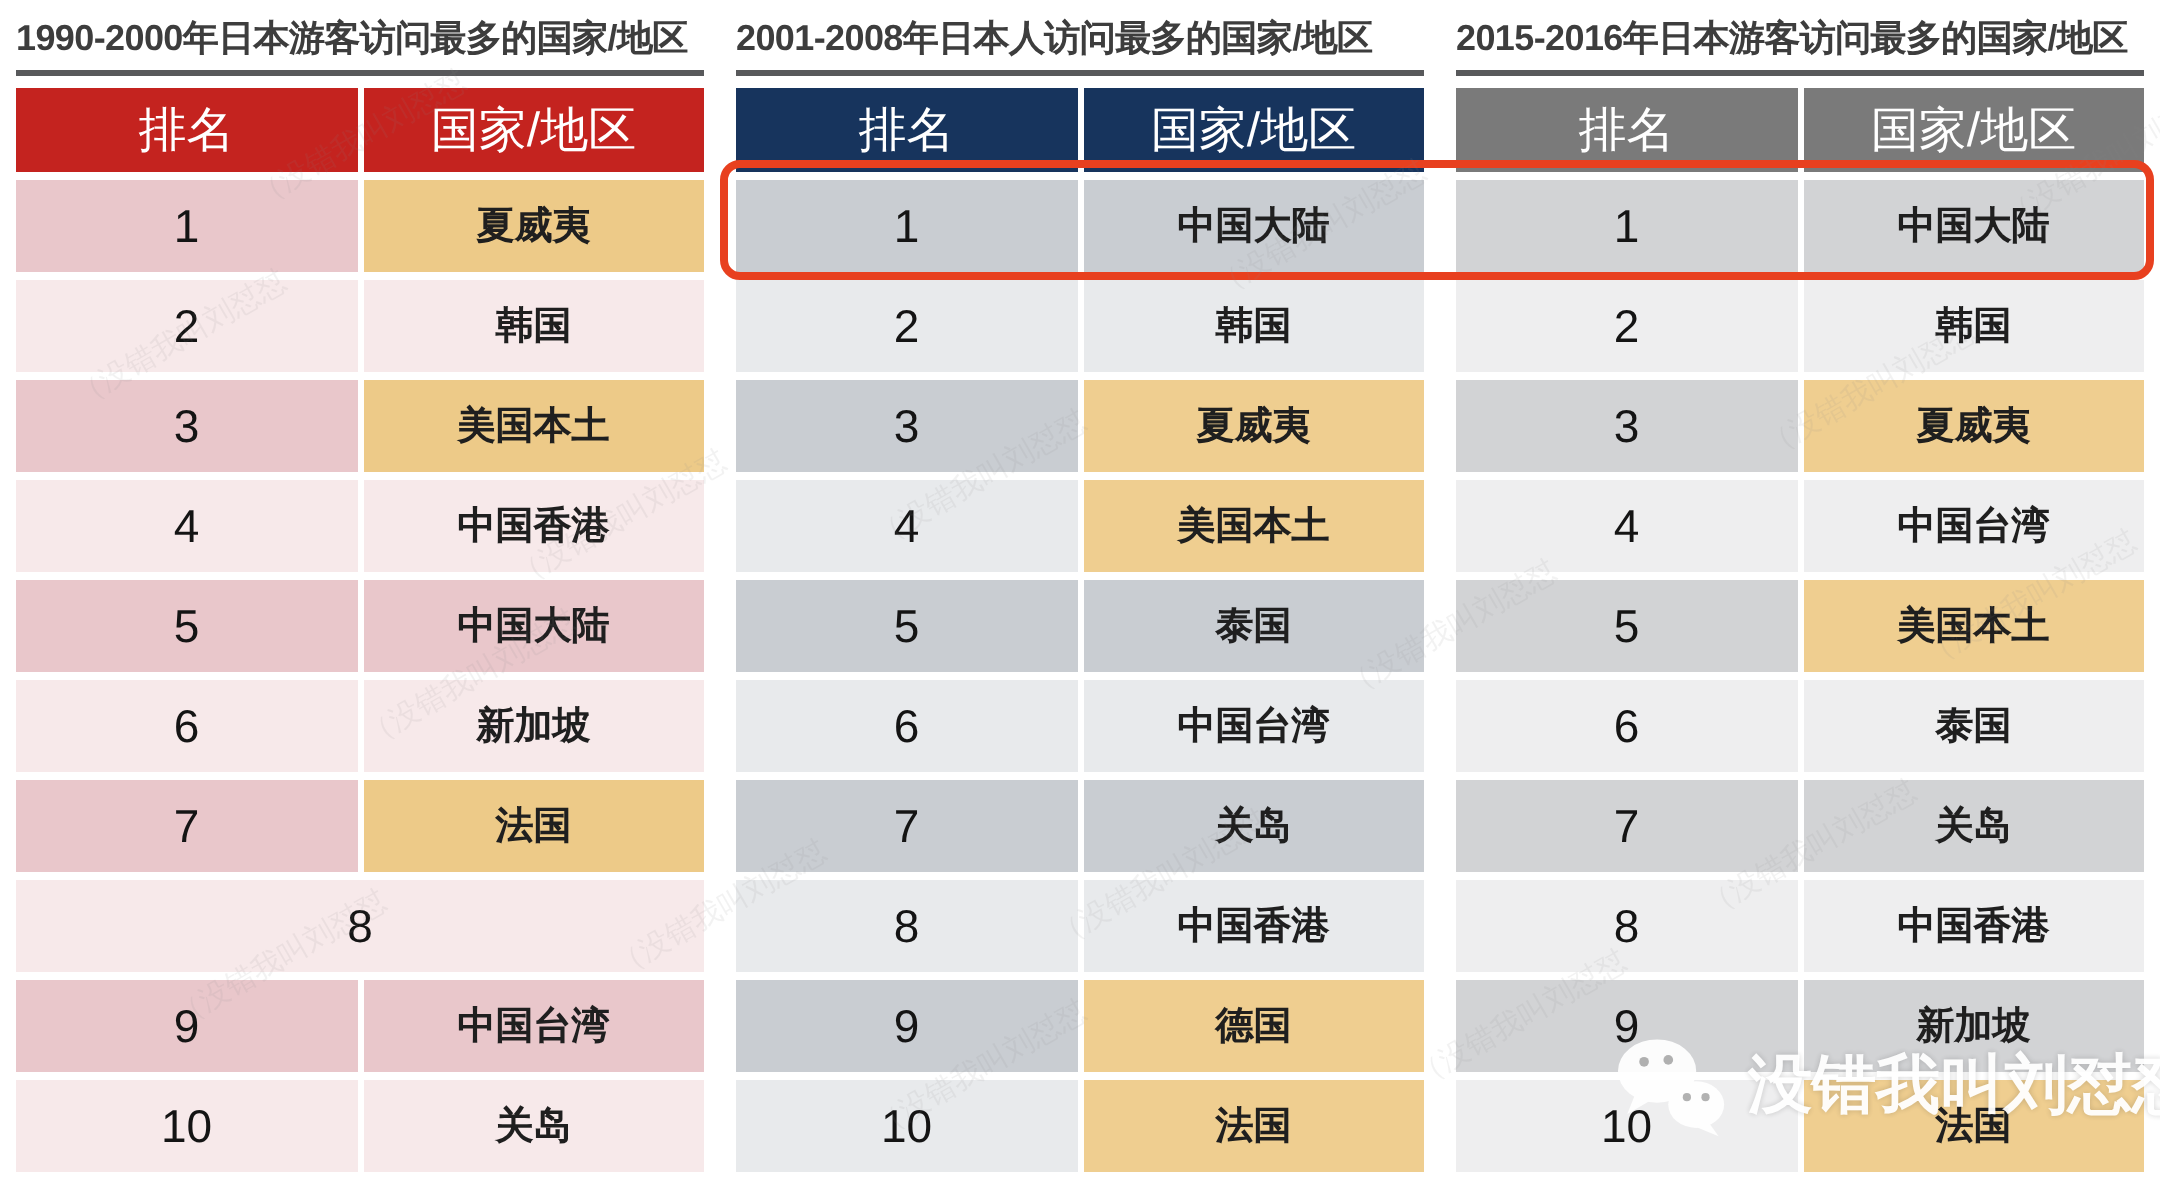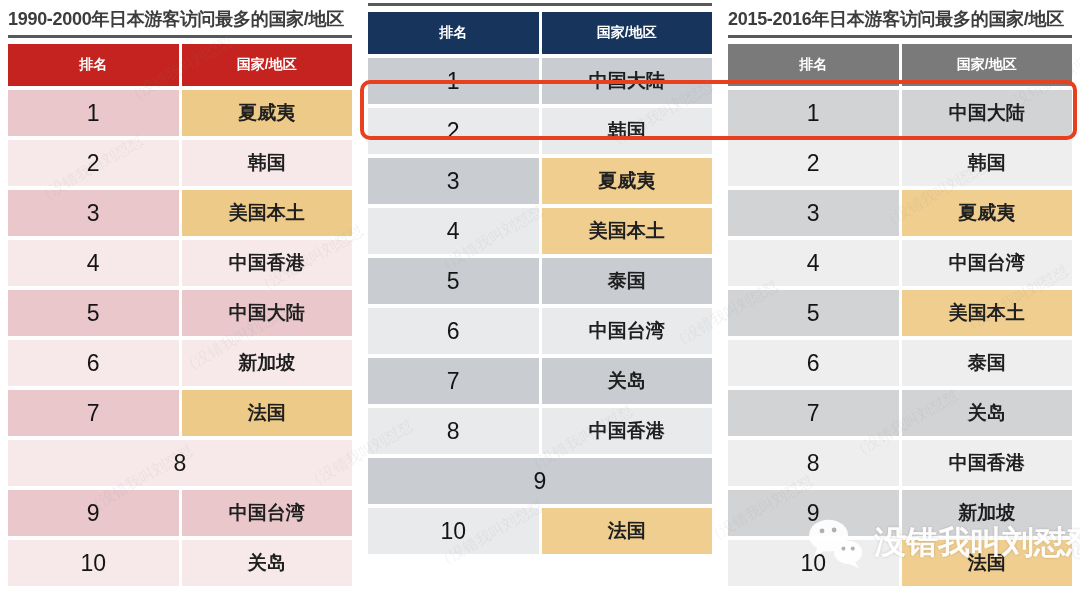--- a/index.html
+++ b/index.html
@@ -9,21 +9,21 @@
   }
   .tbl{position:absolute;top:0;width:344px;}
   .tbl-title{
     padding-top:7px;height:25px;font-size:18px;font-weight:bold;color:#3d3d3d;
     white-space:nowrap;letter-spacing:-0.3px;
   }
   .tbl-rule{height:3px;background:#58595b;margin-top:3px;}
   .thead{display:flex;gap:3px;margin-top:6px;height:42px;}
   .th{
     flex:1;display:flex;align-items:center;justify-content:center;
-    color:#ffffff;font-weight:bold;font-size:14px;
+    color:#ffffff;font-weight:normal;font-size:24px;
   }
   .tbody{margin-top:0;}
   .row{display:flex;gap:3px;margin-top:4px;height:46px;}
   .cell{flex:1;display:flex;align-items:center;justify-content:center;}
   .cell.rank{font-size:23px;color:#141414;}
   .cell.region{font-size:19px;font-weight:bold;color:#1f1f1f;font-family:"Liberation Serif","DejaVu Serif",serif;}
   .highlight-box{
     position:absolute;left:360px;top:80px;width:717px;height:60px;
     border:4px solid #e8401f;border-radius:10px;box-sizing:border-box;
     pointer-events:none;
@@ -91,20 +91,21 @@
           <div class="cell region" style="background: rgb(233, 199, 203);">中国台湾</div>
         </div>
         <div class="row">
           <div class="cell rank" style="background: rgb(247, 233, 234);">10</div>
           <div class="cell region" style="background: rgb(247, 233, 234);">关岛</div>
         </div>
       </div>
   </div>
 
   <div class="tbl" style="left:368px">
+    <div class="tbl-title">2001-2008年日本人访问最多的国家/地区</div>
     <div class="tbl-rule"></div>
     <div class="thead">
       <div class="th" style="background: rgb(23, 52, 93); color: rgb(255, 255, 255);">排名</div>
       <div class="th" style="background: rgb(23, 52, 93); color: rgb(255, 255, 255);">国家/地区</div>
     </div>
     <div class="tbody">
         <div class="row">
           <div class="cell rank" style="background: rgb(201, 205, 210);">1</div>
           <div class="cell region" style="background: rgb(201, 205, 210);">中国大陆</div>
         </div>
@@ -131,20 +132,21 @@
         <div class="row">
           <div class="cell rank" style="background: rgb(201, 205, 210);">7</div>
           <div class="cell region" style="background: rgb(201, 205, 210);">关岛</div>
         </div>
         <div class="row">
           <div class="cell rank" style="background: rgb(232, 234, 236);">8</div>
           <div class="cell region" style="background: rgb(232, 234, 236);">中国香港</div>
         </div>
         <div class="row">
           <div class="cell rank" style="background: rgb(201, 205, 210);">9</div>
+          <div class="cell region" style="background: rgb(239, 206, 144);">德国</div>
         </div>
         <div class="row">
           <div class="cell rank" style="background: rgb(232, 234, 236);">10</div>
           <div class="cell region" style="background: rgb(239, 206, 144);">法国</div>
         </div>
       </div>
   </div>
 
   <div class="tbl" style="left:728px">
     <div class="tbl-title">2015-2016年日本游客访问最多的国家/地区</div>

